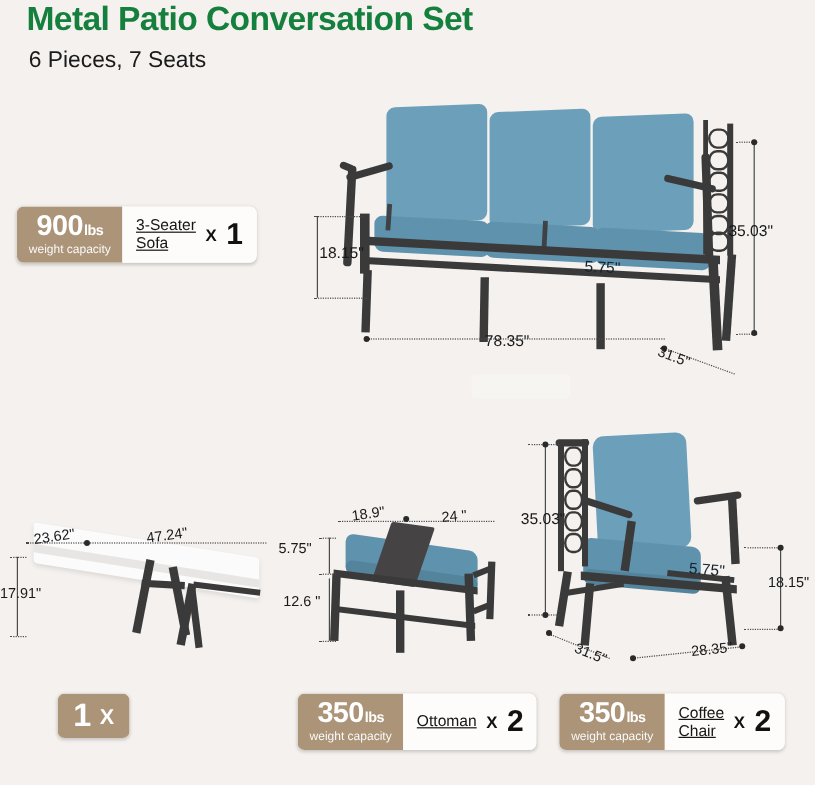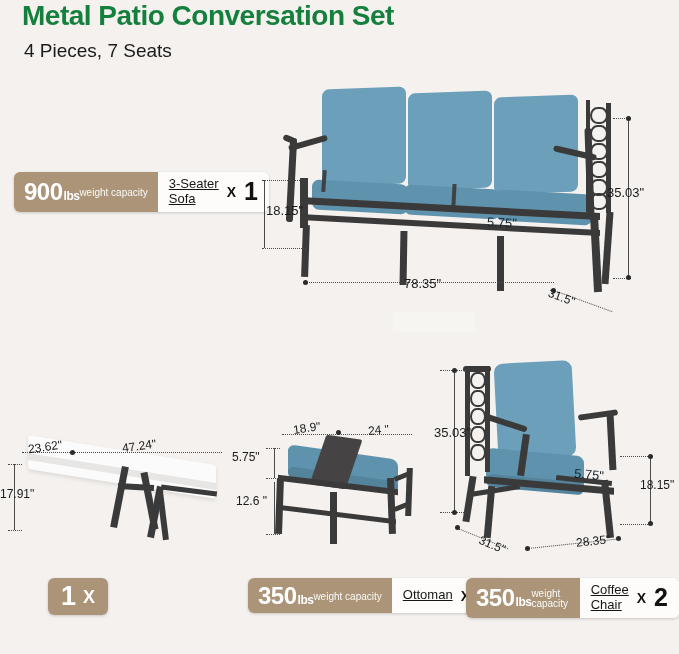--- a/index.html
+++ b/index.html
@@ -29,21 +29,21 @@
 
   
   .badge{
     position:absolute;display:flex;align-items:stretch;
     border-radius:6px;overflow:hidden;
     box-shadow:0 1px 3px rgba(0,0,0,.18);
     background:#fff;
   }
   .badge .cap{
     background:#ab9478;color:#fff;
-    display:flex;justify-content:center;align-items:center;
+    display:flex;flex-direction:column;justify-content:center;align-items:center;
     padding:5px 10px 5px 10px;line-height:1;
   }
   .cap .num{font-size:24px;font-weight:bold;letter-spacing:-0.5px;}
   .cap .num .lbs{font-size:12px;font-weight:bold;margin-left:1px;}
   .cap .wc{font-size:10px;margin-top:3px;opacity:.95;}
   .badge .nm{
     background:#fdfcfb;
     display:flex;align-items:center;gap:8px;
     padding:5px 11px 5px 11px;
   }
@@ -84,21 +84,21 @@
     transform:rotate(0deg);box-sizing:border-box;
   }
 </style>
 </head>
 <body>
 
 <div class="canvas">
 
   <div class="title">Metal Patio Conversation Set</div>
   <div class="subrow">
-    <div class="pieces">4 Pieces, 7 Seats</div>
+    <div class="pieces">6 Pieces, 7 Seats</div>
   </div>
 
   <div class="badge" style="left:14px;top:172px;">
     <div class="cap">
       <div class="num"><span>900</span><span class="lbs">lbs</span></div>
       <div class="wc">weight capacity</div>
     </div>
     <div class="nm">
       <div class="label">3-Seater
 Sofa</div>

